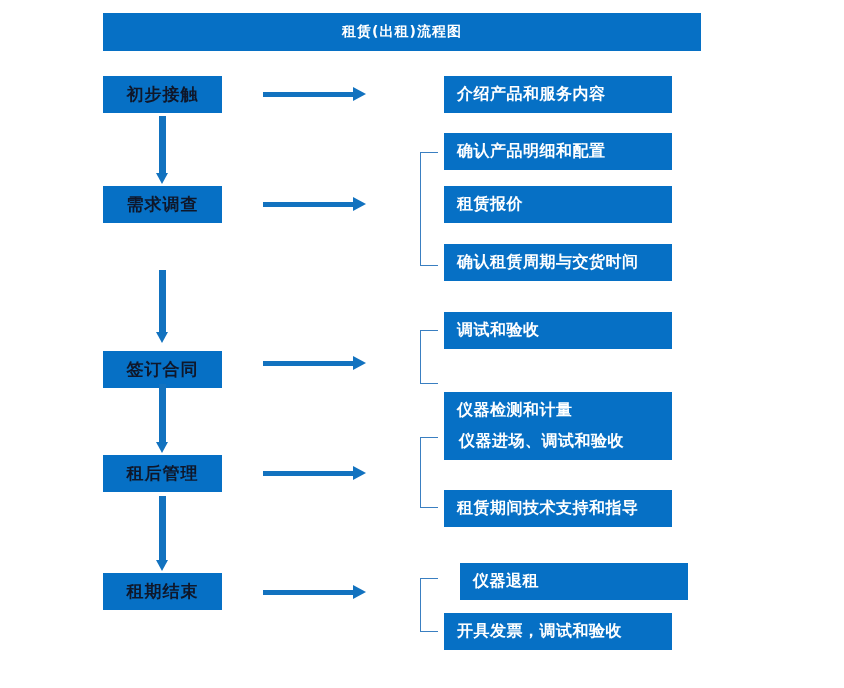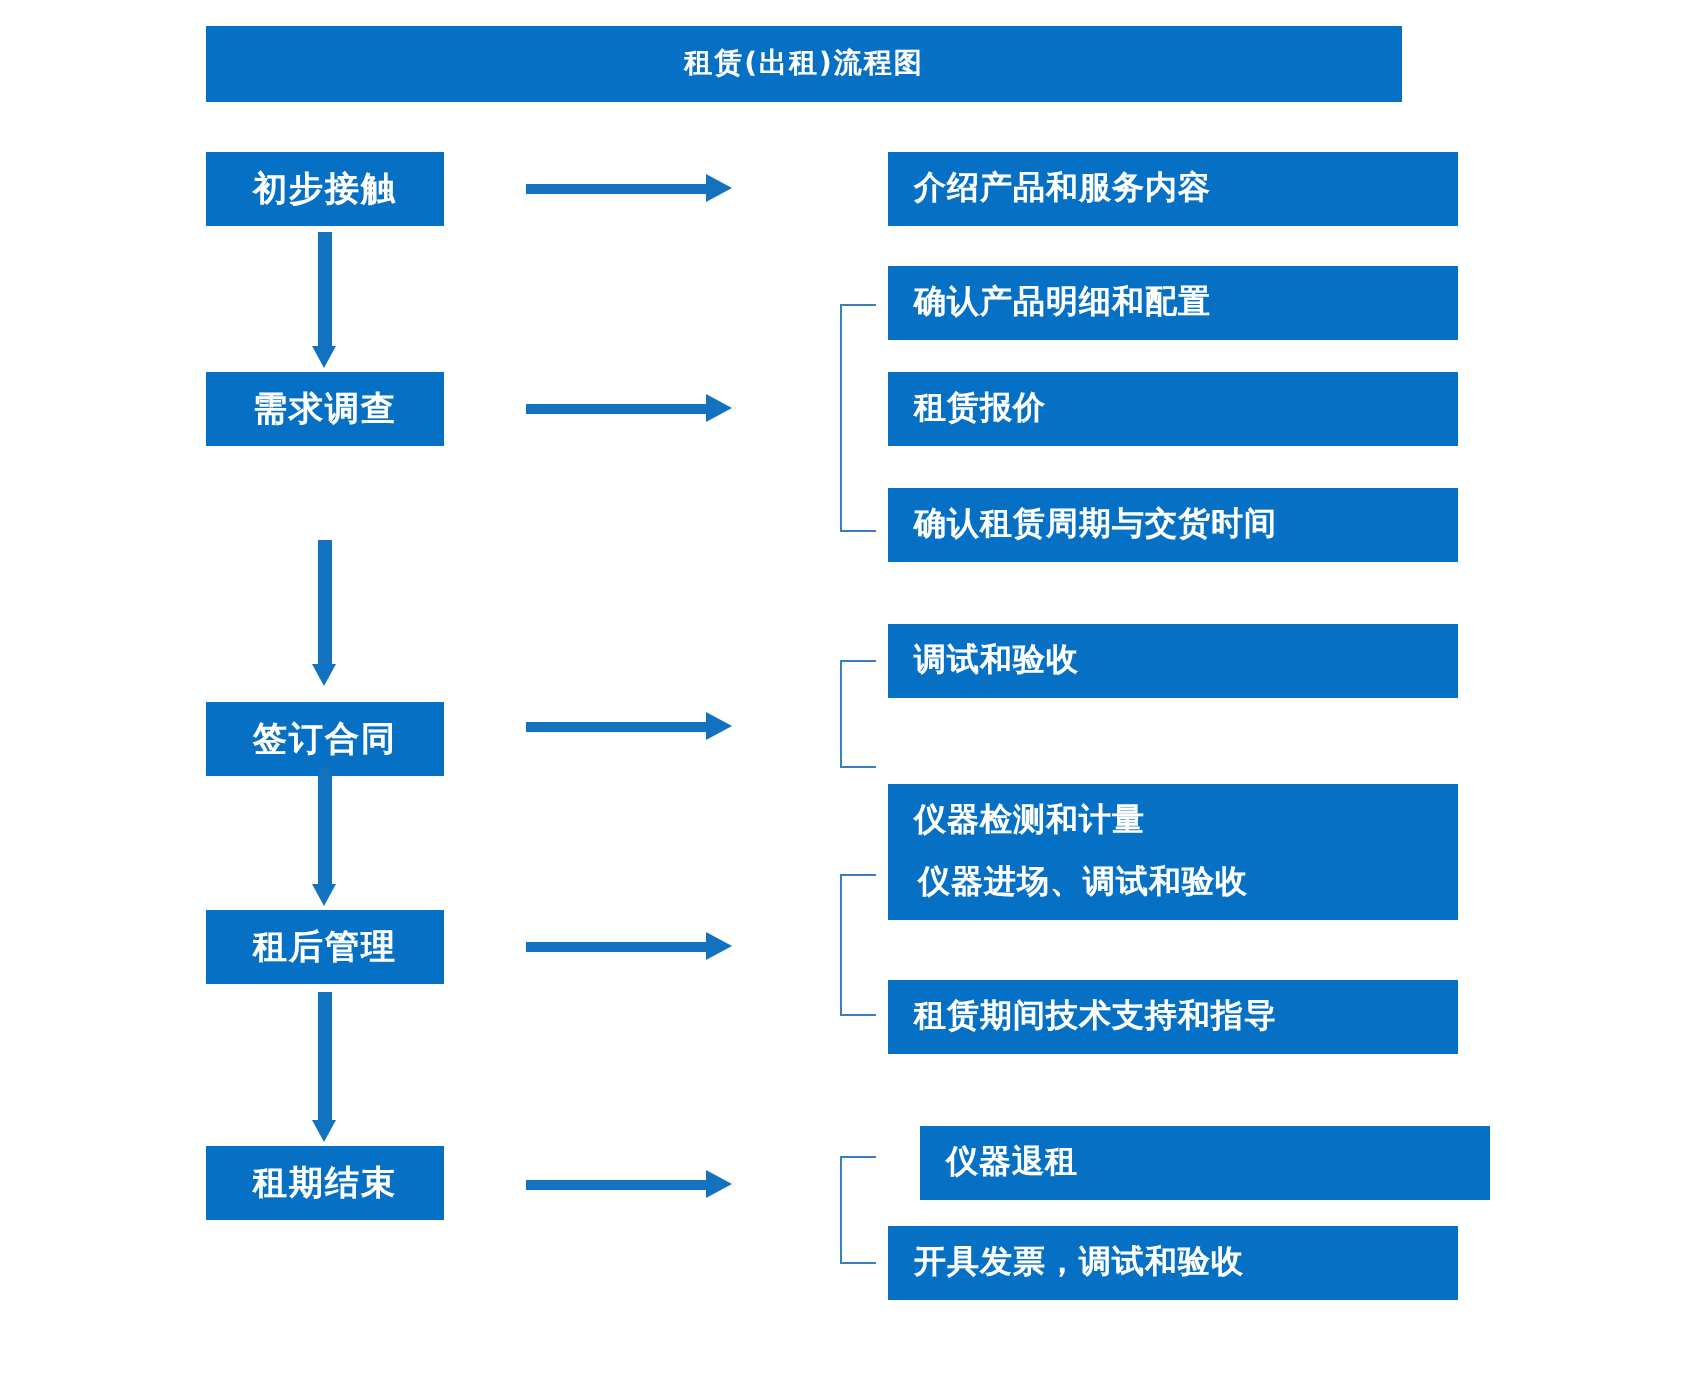--- a/index.html
+++ b/index.html
@@ -38,34 +38,34 @@
     letter-spacing: 1px;
   }
 
   
   .stage-box {
     position: absolute;
     left: 103px;
     width: 119px;
     height: 37px;
     background: #0670C5;
-    color: #ffffff;
+    color: #0f172a;
     font-size: 17px;
     font-weight: bold;
     display: flex;
     align-items: center;
     justify-content: center;
     letter-spacing: 1px;
   }
 
   
   .detail-box {
     position: absolute;
     left: 444px;
-    width: 285px;
+    width: 228px;
     height: 37px;
     background: #0670C5;
     color: #ffffff;
     font-size: 16px;
     font-weight: bold;
     display: flex;
     align-items: center;
     padding-left: 13px;
     box-sizing: border-box;
     letter-spacing: 0.5px;

